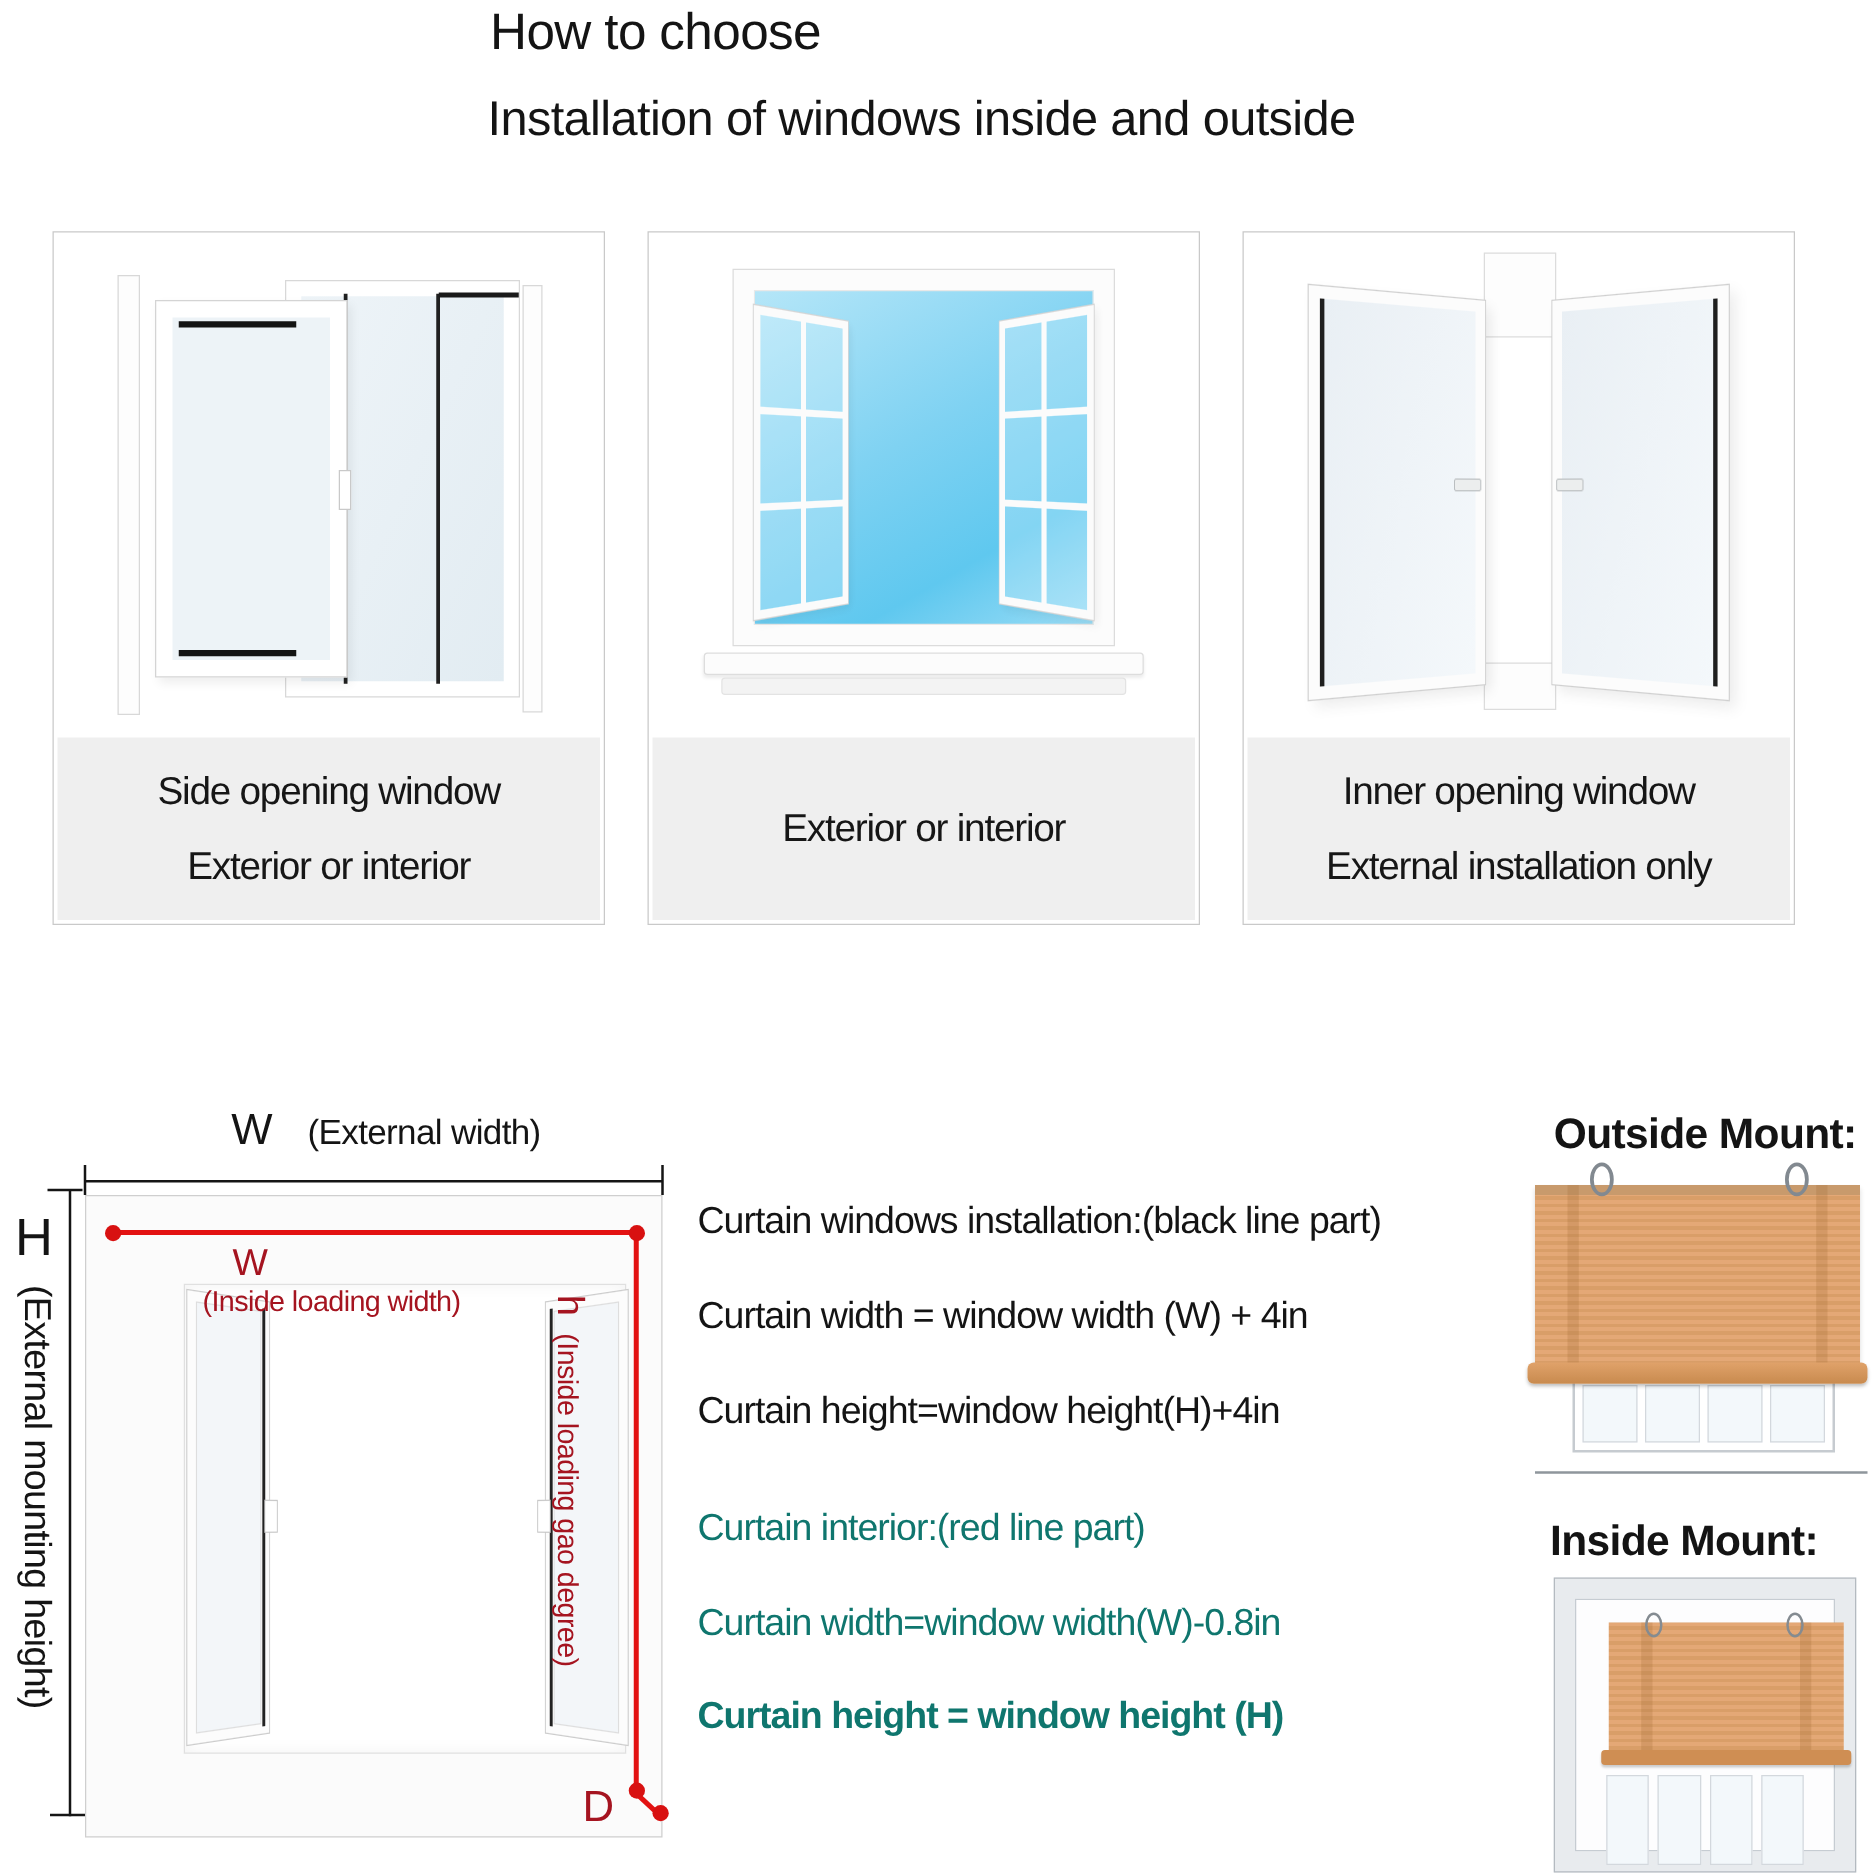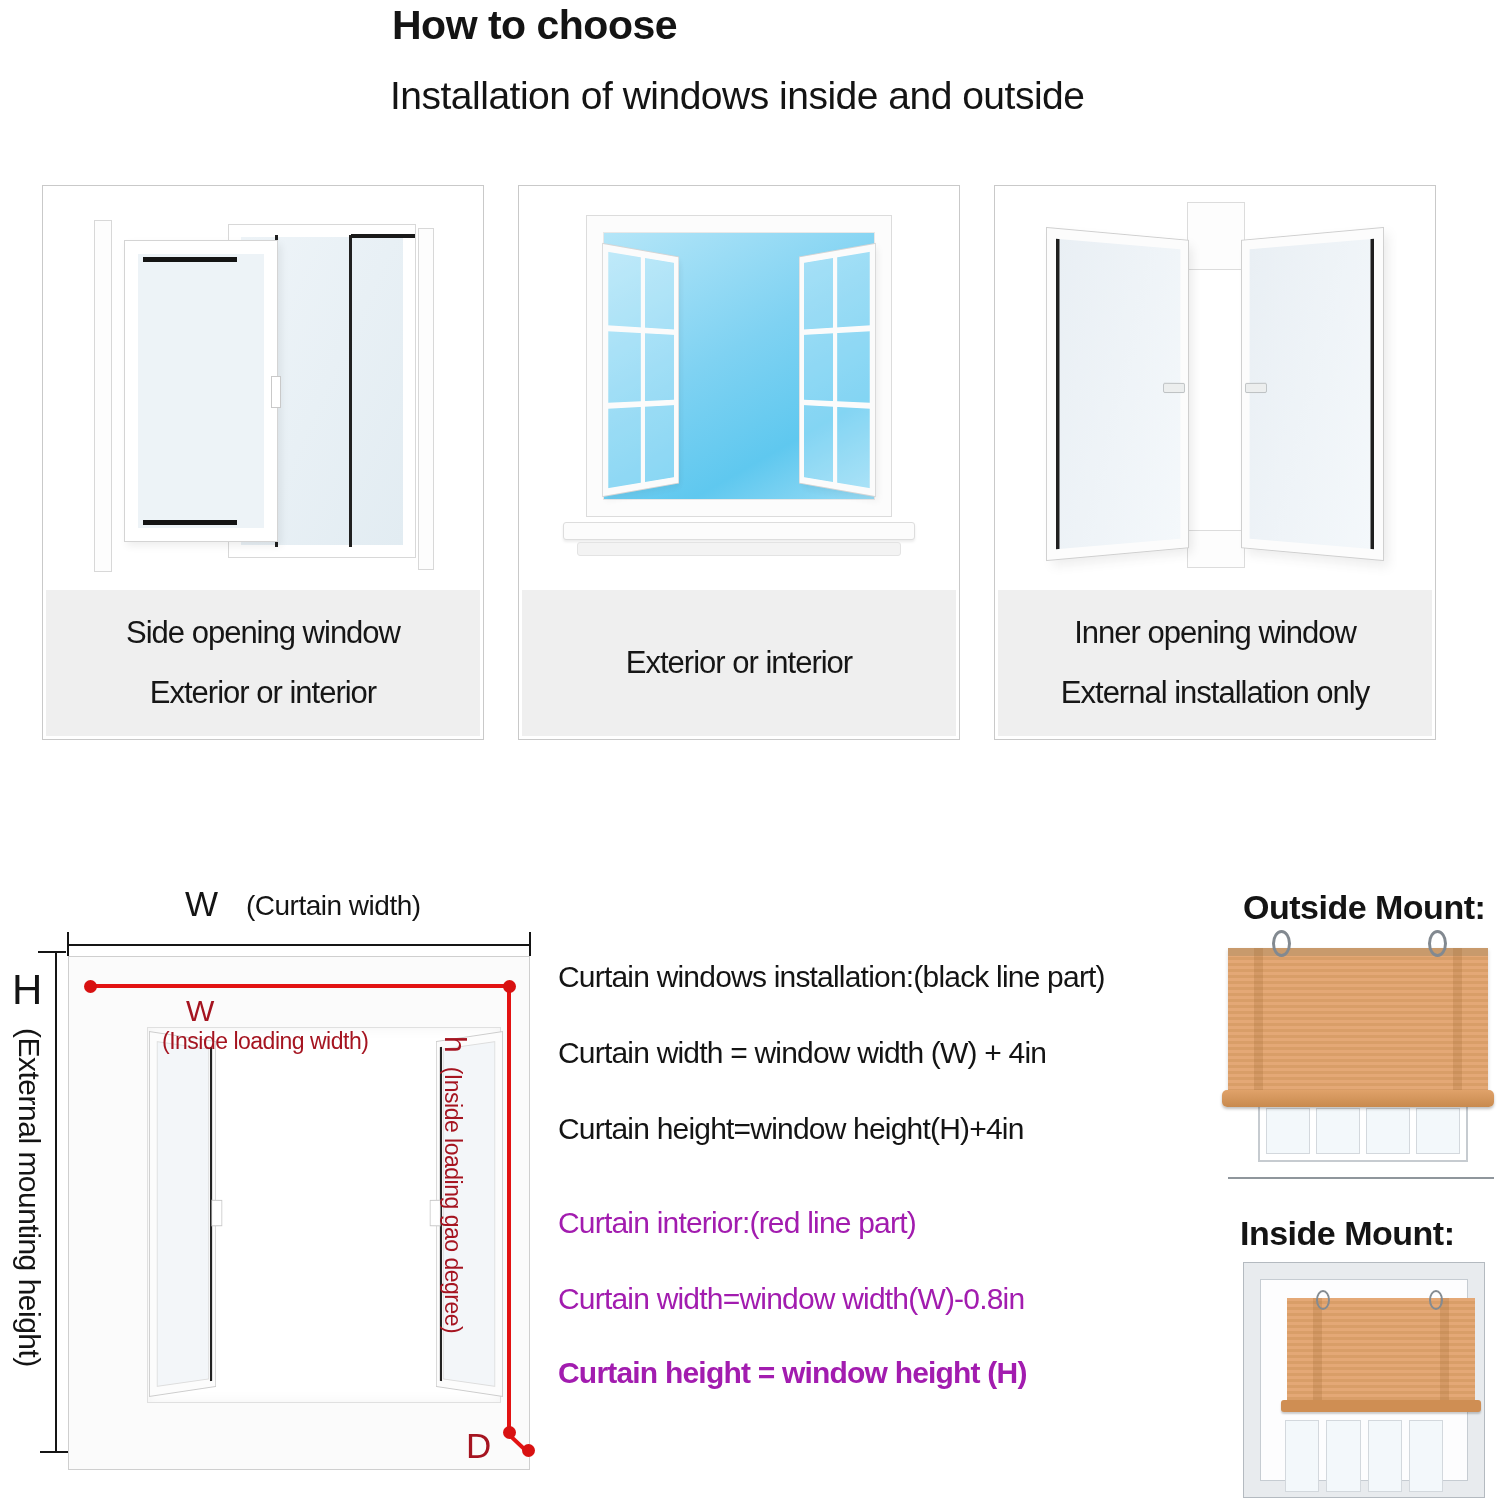--- a/index.html
+++ b/index.html
@@ -1,20 +1,20 @@
 <!DOCTYPE html>
 <html><head>
 <meta charset="utf-8">
 <style>
   html,body{margin:0;padding:0;background:#fff;}
   .canvas{position:relative;width:1500px;height:1500px;background:#fff;overflow:hidden;
           font-family:"Liberation Sans",sans-serif;color:#141414;}
 
   
-  .title1{position:absolute;left:392px;top:2px;font-size:41px;letter-spacing:-0.5px;font-weight:bold;}
+  .title1{position:absolute;left:392px;top:2px;font-size:41px;letter-spacing:-0.5px;}
   .title2{position:absolute;left:390px;top:74px;font-size:39px;letter-spacing:-0.5px;}
 
   
   .type-box{position:absolute;top:185px;width:440px;height:553px;background:#fff;border:1px solid #c9c9c9;}
   .tb1{left:42px;} .tb2{left:518px;} .tb3{left:994px;}
   .type-label{position:absolute;left:3px;right:3px;bottom:3px;height:146px;background:#efefef;
               display:flex;flex-direction:column;justify-content:space-evenly;align-items:center;
               font-size:31px;letter-spacing:-1px;color:#161616;}
 
   
@@ -93,21 +93,21 @@
   .rd1{left:84px;top:980px;} .rd2{left:503px;top:980px;} .rd3{left:503px;top:1426px;} .rd4{left:522px;top:1444px;}
   .lab-w2{position:absolute;left:186px;top:994px;font-size:30px;color:#a51420;z-index:6;}
   .lab-w2desc{position:absolute;left:162px;top:1028px;font-size:23px;color:#a51420;z-index:6;letter-spacing:-0.5px;}
   .lab-h2{position:absolute;left:472px;top:1036px;z-index:6;color:#a51420;white-space:nowrap;
           transform:rotate(90deg);transform-origin:top left;display:flex;align-items:baseline;}
   .lab-h2 .sym{font-size:30px;} .lab-h2 .desc{font-size:23px;margin-left:14px;letter-spacing:-0.5px;}
   .lab-D{position:absolute;left:466px;top:1426px;font-size:35px;color:#a51420;z-index:6;}
 
   
   .instr{position:absolute;left:558px;font-size:30px;letter-spacing:-0.8px;white-space:nowrap;}
-  .instr.red{color:#a21caf;}
+  .instr.red{color:#0f766e;}
   .il0{top:960px;} .il1{top:1036px;} .il2{top:1112px;}
   .il3{top:1206px;} .il4{top:1282px;} .il5{top:1356px;font-weight:bold;}
 
   
   .mount-title{position:absolute;font-size:34px;font-weight:bold;letter-spacing:-0.5px;}
   .mt-out{left:1243px;top:888px;} .mt-in{left:1240px;top:1214px;text-align:right;}
   .hook{position:absolute;width:13px;height:21px;border:3px solid #828990;border-radius:50%;background:transparent;z-index:4;}
   .hk1{left:1272px;top:930px;} .hk2{left:1428px;top:930px;}
   .blind-tex{background:repeating-linear-gradient(180deg,#e4a876 0 3px,#d99e68 3px 6px);}
   .om-blind{position:absolute;left:1228px;top:948px;width:260px;height:148px;z-index:2;box-shadow:0 2px 4px rgba(0,0,0,.15);}
@@ -228,21 +228,21 @@
 
     <div class="redline red-h"></div>
     <div class="redline red-v"></div>
     <div class="redline red-diag"></div>
     <div class="red-dot rd1"></div>
     <div class="red-dot rd2"></div>
     <div class="red-dot rd3"></div>
     <div class="red-dot rd4"></div>
 
     <div class="lab-Wsym">W</div>
-    <div class="lab-Wdesc">(Curtain width)</div>
+    <div class="lab-Wdesc">(External width)</div>
     <div class="lab-H">H</div>
     <div class="lab-extH">(External mounting height)</div>
     <div class="lab-w2">W</div>
     <div class="lab-w2desc">(Inside loading width)</div>
     <div class="lab-h2">
       <span class="sym">h</span>
       <span class="desc">(Inside loading gao degree)</span>
     </div>
     <div class="lab-D">D</div>
   </div>

